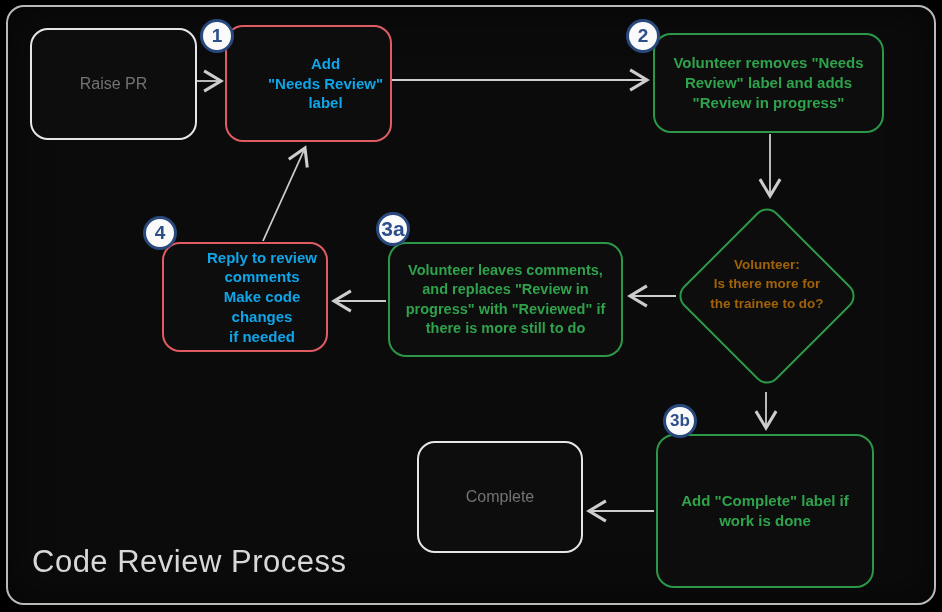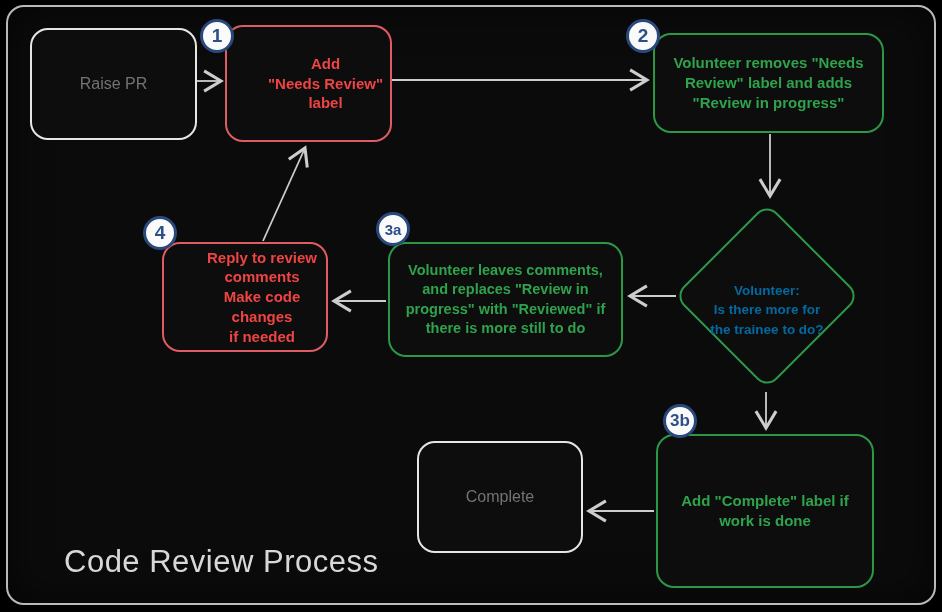--- a/index.html
+++ b/index.html
@@ -13,59 +13,59 @@
     border:2px solid #b9b9b9;border-radius:18px;background:#0b0b0b;
     box-shadow:inset 0 0 40px rgba(0,0,0,.6);
   }
   .node{
     position:absolute;display:flex;align-items:center;justify-content:center;
     border:2px solid;border-radius:18px;text-align:center;
     white-space:pre-line;font-size:15px;line-height:1.32;font-weight:600;
     padding:6px;box-sizing:border-box;background:#0d0d0d;
   }
   .node.white{border-color:#e6e6e6;color:#737373;font-weight:500;font-size:16px;}
-  .node.red{border-color:#e05c64;color:#ef4444;padding-left:40px;}
+  .node.red{border-color:#e05c64;color:#0ea5e9;padding-left:40px;}
   .node.green{border-color:#2c9747;color:#2fa24c;}
 
   #node-raise-pr{left:30px;top:28px;width:167px;height:112px;}
   #node-1{left:225px;top:25px;width:167px;height:117px;}
   #node-2{left:653px;top:33px;width:231px;height:100px;}
   #node-3a{left:388px;top:242px;width:235px;height:115px;font-size:14.5px;}
   #node-4{left:162px;top:242px;width:166px;height:110px;}
   #node-3b{left:656px;top:434px;width:218px;height:154px;}
   #node-complete{left:417px;top:441px;width:166px;height:112px;}
 
   #diamond-shape{
     position:absolute;left:701px;top:230px;width:128px;height:128px;
     border:2px solid #2c9747;border-radius:14px;background:#0d0d0d;
     transform:rotate(45deg);
   }
   #diamond-label{
-    position:absolute;left:678px;top:272px;width:178px;height:76px;
+    position:absolute;left:678px;top:246px;width:178px;height:76px;
     display:flex;align-items:center;justify-content:center;text-align:center;
-    color:#0369a1;font-size:13.5px;line-height:1.45;font-weight:600;
+    color:#a16207;font-size:13.5px;line-height:1.45;font-weight:600;
     white-space:pre-line;
   }
   .badge{
     position:absolute;width:34px;height:34px;border-radius:50%;
     background:#fafafa;border:3px solid #29497d;color:#2c4f8a;
     display:flex;align-items:center;justify-content:center;
     font-size:19px;font-weight:700;box-sizing:border-box;z-index:5;
   }
   #badge-1{left:200px;top:19px;}
   #badge-2{left:626px;top:19px;}
-  #badge-3a{left:376px;top:212px;font-size:15px;}
+  #badge-3a{left:376px;top:212px;font-size:21px;}
   #badge-4{left:143px;top:216px;}
   #badge-3b{left:649px;top:404px;font-size:17px;margin-left:14px;}
 
   #arrow-layer{position:absolute;left:0;top:0;width:942px;height:612px;z-index:2;}
 
   #diagram-title{
     position:absolute;left:32px;top:544px;color:#d8d8d8;
-    font-size:31px;font-weight:500;letter-spacing:.5px;margin-left:32px;
+    font-size:31px;font-weight:500;letter-spacing:.5px;
   }
 </style>
 </head>
 <body>
 
 <div id="stage">
   <div id="frame"></div>
 
   <svg id="arrow-layer">
     <defs>

